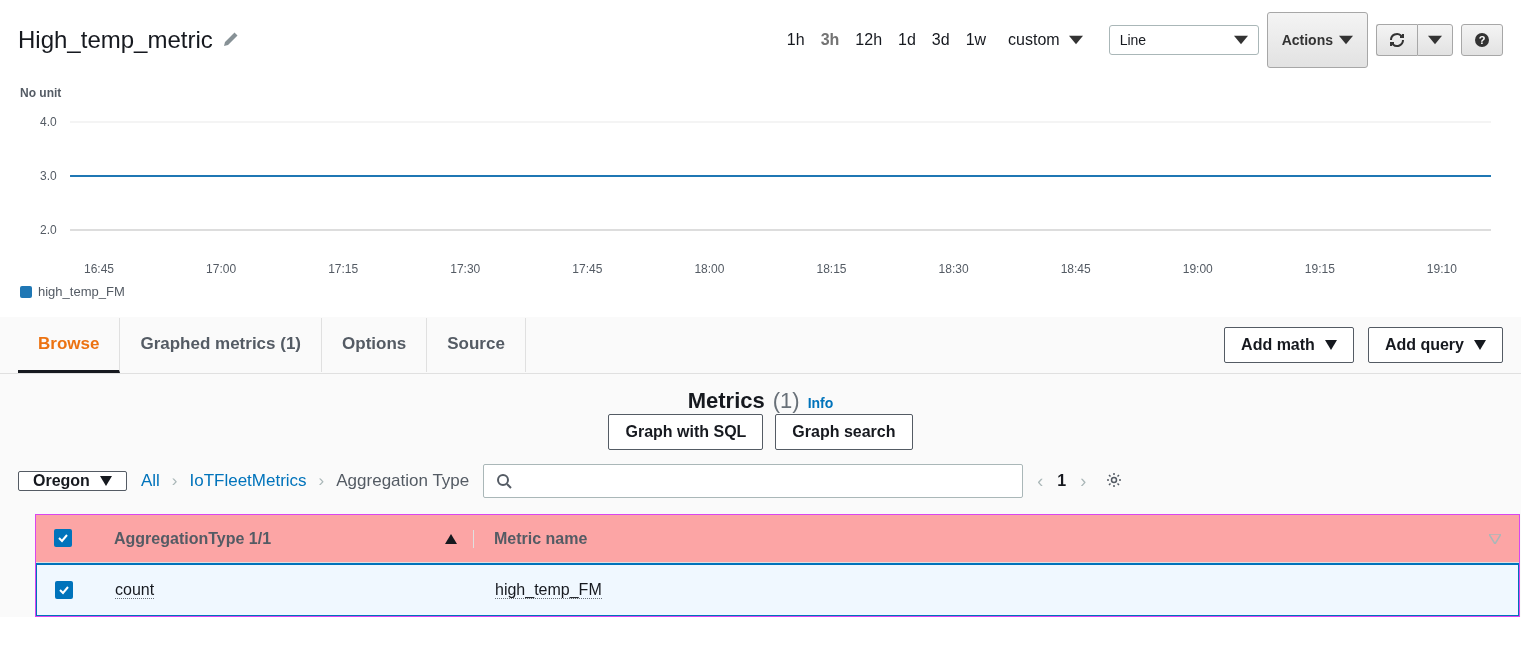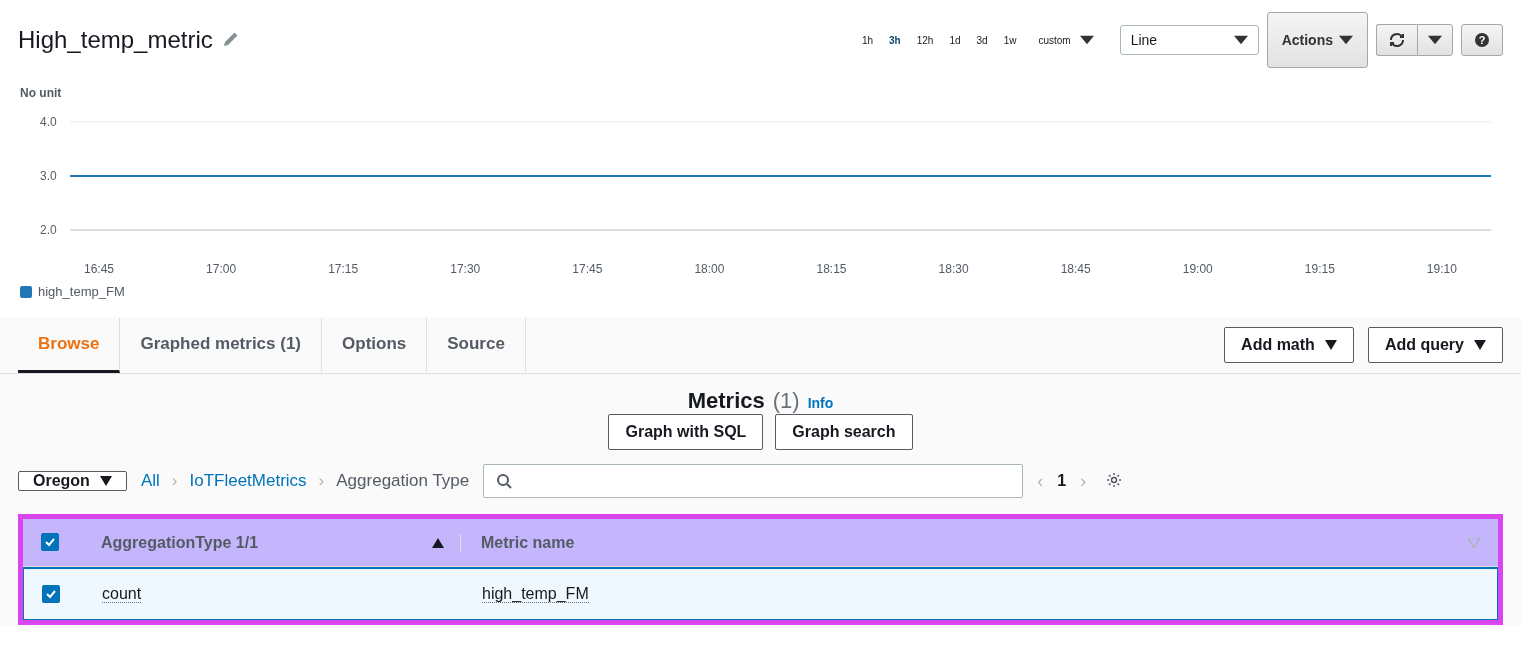--- a/index.html
+++ b/index.html
@@ -2,25 +2,25 @@
 <html><head>
 <meta charset="utf-8">
 <style>
 * { box-sizing: border-box; margin: 0; padding: 0; }
 body { font-family: "Amazon Ember", "Helvetica Neue", Arial, sans-serif; font-size: 14px; color: #16191f; background: #fff; width: 1521px; }
 .header { display: flex; align-items: center; padding: 12px 18px 8px 18px; }
 .title-wrap { display: flex; align-items: center; gap: 10px; flex: 1; }
 .title { font-size: 24px; font-weight: 400; color: #16191f; }
 .edit-icon { color: #879196; cursor: pointer; }
 .header-controls { display: flex; align-items: center; gap: 8px; }
-.time-range { display: flex; align-items: center; gap: 4px; margin-right: 12px; font-size: 10px; }
+.time-range { display: flex; align-items: center; gap: 4px; margin-right: 12px; font-size: 16px; }
 .time-range span { padding: 4px 6px; cursor: pointer; color: #16191f; }
-.time-range .active { color: #0c4a6e; font-weight: 700; }
+.time-range .active { color: #737373; font-weight: 700; }
 .time-range .custom { display: flex; align-items: center; gap: 3px; }
-.select-line { border: 1px solid #aab7b8; border-radius: 3px; background: #fff; padding: 6px 10px; width: 139px; display: flex; align-items: center; justify-content: space-between; cursor: pointer; font-size: 14px; gap: 28px; }
+.select-line { border: 1px solid #aab7b8; border-radius: 3px; background: #fff; padding: 6px 10px; width: 150px; display: flex; align-items: center; justify-content: space-between; cursor: pointer; font-size: 14px; gap: 28px; }
 .btn-group { display: flex; gap: 0; }
 .btn { border: 1px solid #a7a7a7; background: linear-gradient(#f4f4f4,#e2e2e2); padding: 19px 14px; border-radius: 3px; cursor: pointer; font-size: 14px; display: flex; align-items: center; gap: 6px; font-weight: 700; color: #333; }
 .btn.split-left { border-top-right-radius: 0; border-bottom-right-radius: 0; border-right: none; }
 .btn.split-right { border-top-left-radius: 0; border-bottom-left-radius: 0; padding: 7px 10px; }
 .btn.icon-only { padding: 7px 12px; }
 
 .chart-area { padding: 10px 20px 6px 20px; position: relative; }
 .chart-ylabel { font-size: 12px; color: #545b64; margin-bottom: 8px; font-weight: bold; }
 .chart-svg { width: 100%; height: 150px; display: block; }
 .chart-xticks { display: flex; justify-content: space-between; padding: 4px 44px 0 64px; font-size: 12px; color: #545b64; }
@@ -48,21 +48,21 @@
 .breadcrumb .link { color: #0073bb; cursor: pointer; }
 .breadcrumb .sep { color: #aab7b8; }
 .breadcrumb .current { color: #545b64; }
 .search-box { flex: 1; max-width: 540px; border: 1px solid #aab7b8; border-radius: 2px; background: #fff; display: flex; align-items: center; padding: 8px 12px; gap: 10px; }
 .search-box input { border: none; outline: none; flex: 1; font-size: 16px; font-style: italic; color: #687078; }
 .pager { display: flex; align-items: center; gap: 14px; }
 .pager .pg-arrow { color: #aab7b8; cursor: pointer; font-size: 18px; }
 .pager .pg-num { font-size: 16px; font-weight: 700; }
 .gear { color: #545b64; cursor: pointer; margin-left: 6px; }
 
-.table { width: 100%; border: 5px solid #d946ef; background: #c4b5fd; }
+.table { width: 100%; border: 1px solid #d946ef; background: #fca5a5; margin-left: 17px; }
 .thead { display: flex; align-items: center; padding: 14px 18px; border-bottom: 1px solid #e0e0e0; font-size: 16px; font-weight: 700; color: #545b64; }
 .th-check { width: 60px; }
 .th-agg { width: 360px; display: flex; align-items: center; justify-content: space-between; padding-right: 16px; border-right: 1px solid #e0e0e0; }
 .th-metric { flex: 1; padding-left: 20px; display: flex; align-items: center; justify-content: space-between; }
 .trow { display: flex; align-items: center; padding: 16px 18px; background: #f0f8ff; border: 1px solid #0073bb; border-top: 2px solid #0073bb; }
 .td-check { width: 60px; }
 .td-agg { width: 360px; font-size: 16px; color: #16191f; }
 .td-agg span, .td-metric span { border-bottom: 1px dotted #687078; }
 .td-metric { flex: 1; padding-left: 20px; font-size: 16px; }
 .checkbox { width: 18px; height: 18px; background: #0073bb; border-radius: 2px; display: inline-flex; align-items: center; justify-content: center; color: #fff; }

